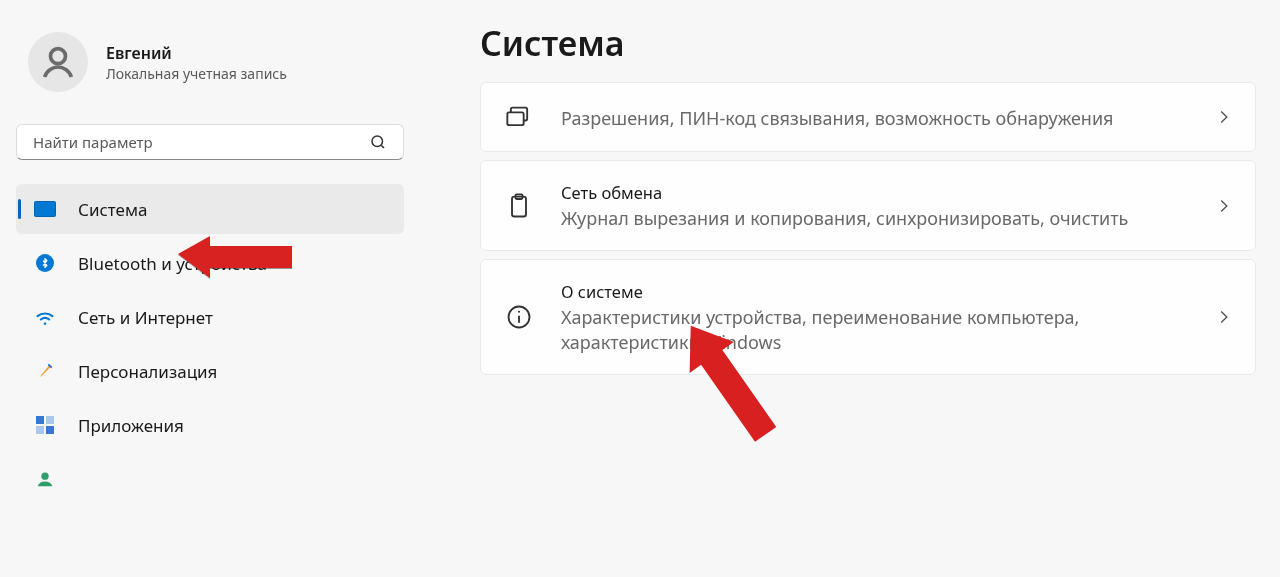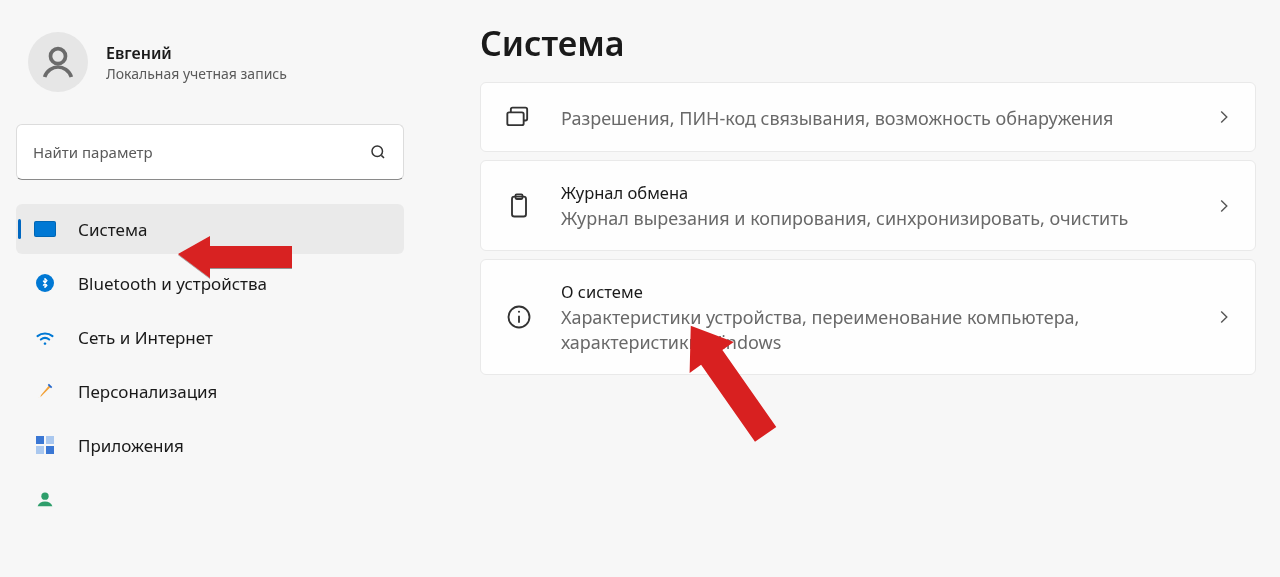--- a/index.html
+++ b/index.html
@@ -34,21 +34,21 @@
     }
     .avatar svg { width: 40px; height: 40px; stroke: #6b6b6b; fill: none; stroke-width: 2.2; }
     .user-name { font-size: 16px; font-weight: 600; }
     .user-sub  { font-size: 14px; color: #5a5a5a; }
     .search {
       margin: 8px 0 24px 0;
       background: #fff;
       border: 1px solid #dcdcdc;
       border-bottom: 1.5px solid #8a8a8a;
       border-radius: 6px;
-      height: 56px;
+      height: 36px;
       display: flex;
       align-items: center;
       padding: 0 16px;
       font-size: 15px;
     }
     .search input {
       flex: 1; border: none; outline: none; background: transparent;
       font: inherit; color: #222;
     }
     .search input::placeholder { color: #5a5a5a; }
@@ -231,21 +231,21 @@
 
 
   <div class="card">
     <div class="card-icon">
       <svg viewBox="0 0 24 24" fill="none">
           <rect x="6" y="4" width="12" height="17" rx="2"></rect>
           <rect x="9" y="2" width="6" height="4" rx="1"></rect>
         </svg>
     </div>
     <div class="card-body">
-      <div class="card-title">Журнал обмена</div>
+      <div class="card-title">Сеть обмена</div>
       <div class="card-sub">Журнал вырезания и копирования, синхронизировать, очистить</div>
     </div>
     <svg class="chevron" viewBox="0 0 12 20">
         <path d="m2 2 8 8-8 8"></path>
       </svg>
   </div>
 
   <div class="card">
     <div class="card-icon">
       <svg viewBox="0 0 24 24" fill="none">

